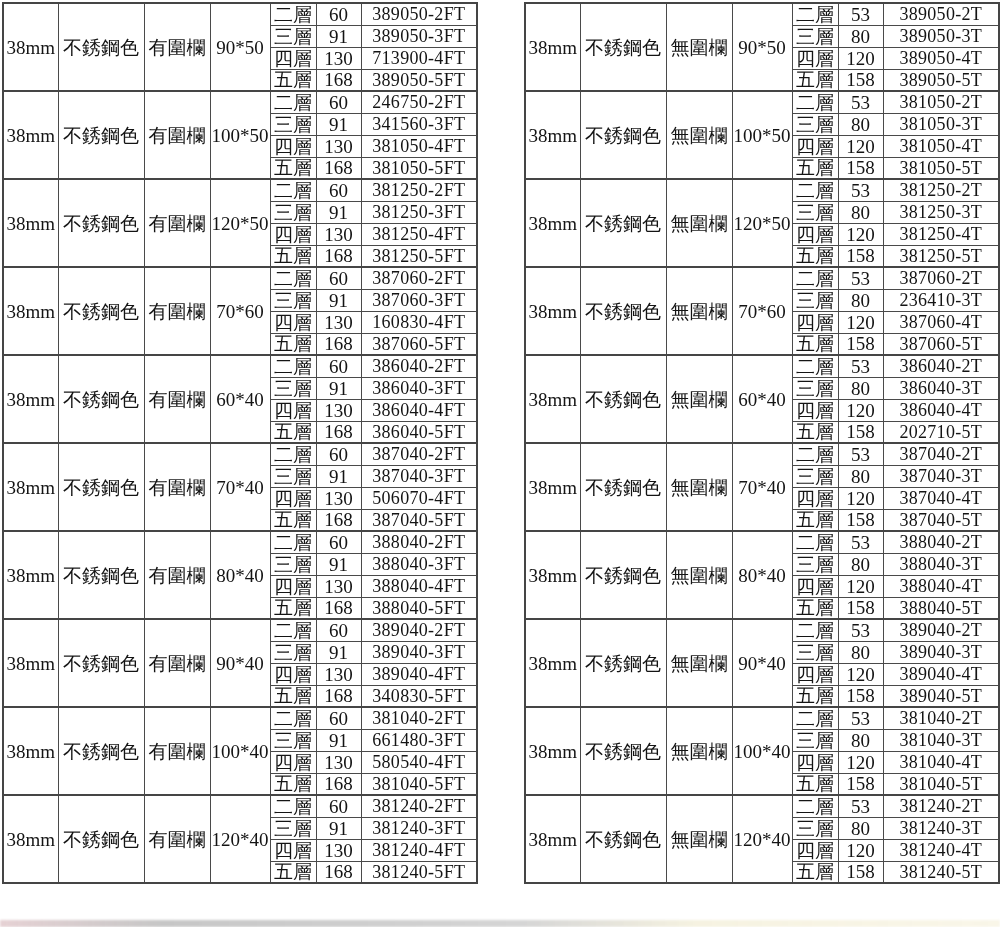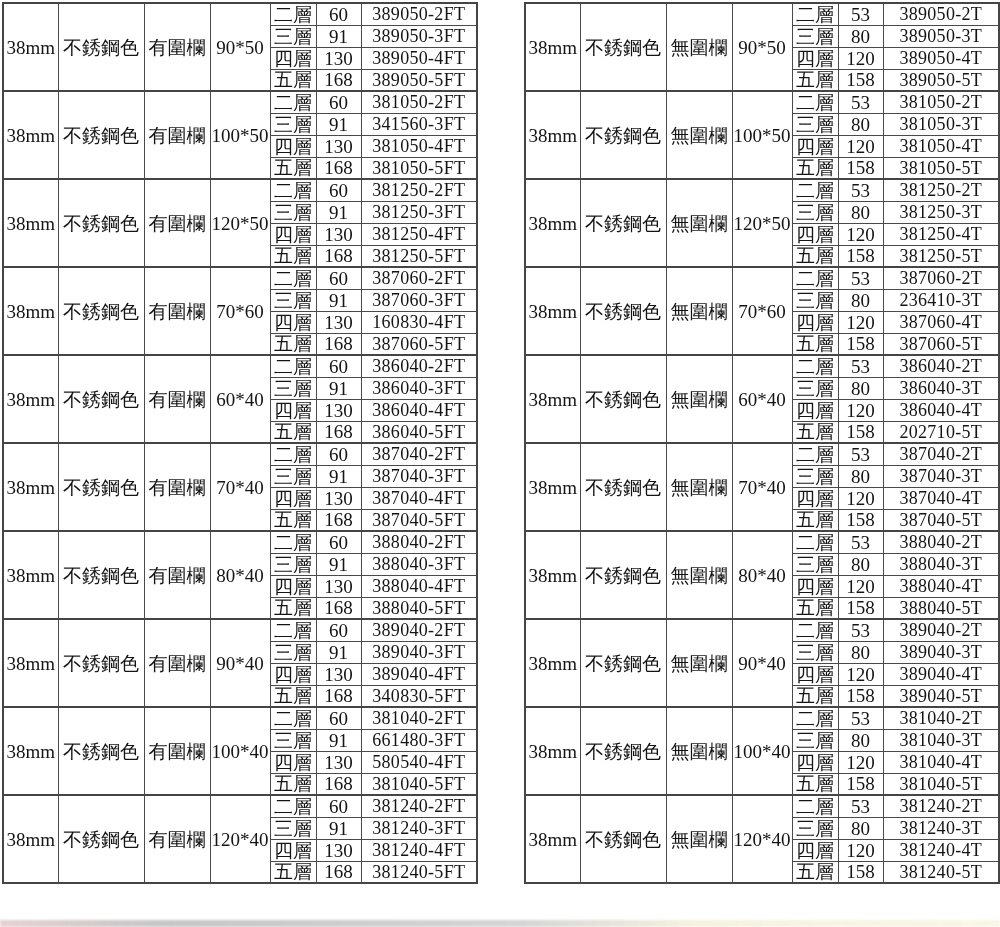--- a/index.html
+++ b/index.html
@@ -76,35 +76,35 @@
             <td class="code-cell-c">389050-2FT</td>
           </tr>
           <tr>
             <td class="tier-cell">三層</td>
             <td class="num-cell">91</td>
             <td class="code-cell-c">389050-3FT</td>
           </tr>
           <tr>
             <td class="tier-cell">四層</td>
             <td class="num-cell">130</td>
-            <td class="code-cell-c">389050-4FT</td>
+            <td class="code-cell-c">713900-4FT</td>
           </tr>
           <tr>
             <td class="tier-cell">五層</td>
             <td class="num-cell">168</td>
             <td class="code-cell-c">389050-5FT</td>
           </tr>
           <tr class="group-start">
             <td rowspan="4" class="main-cell">38mm</td>
             <td rowspan="4" class="main-cell">不銹鋼色</td>
             <td rowspan="4" class="main-cell">有圍欄</td>
             <td rowspan="4" class="main-cell">100*50</td>
             <td class="tier-cell">二層</td>
             <td class="num-cell">60</td>
-            <td class="code-cell-c">381050-2FT</td>
+            <td class="code-cell-c">246750-2FT</td>
           </tr>
           <tr>
             <td class="tier-cell">三層</td>
             <td class="num-cell">91</td>
             <td class="code-cell-c">341560-3FT</td>
           </tr>
           <tr>
             <td class="tier-cell">四層</td>
             <td class="num-cell">130</td>
             <td class="code-cell-c">381050-4FT</td>
@@ -196,21 +196,21 @@
             <td class="code-cell-c">387040-2FT</td>
           </tr>
           <tr>
             <td class="tier-cell">三層</td>
             <td class="num-cell">91</td>
             <td class="code-cell-c">387040-3FT</td>
           </tr>
           <tr>
             <td class="tier-cell">四層</td>
             <td class="num-cell">130</td>
-            <td class="code-cell-c">387040-4FT</td>
+            <td class="code-cell-c">506070-4FT</td>
           </tr>
           <tr>
             <td class="tier-cell">五層</td>
             <td class="num-cell">168</td>
             <td class="code-cell-c">387040-5FT</td>
           </tr>
           <tr class="group-start">
             <td rowspan="4" class="main-cell">38mm</td>
             <td rowspan="4" class="main-cell">不銹鋼色</td>
             <td rowspan="4" class="main-cell">有圍欄</td>

